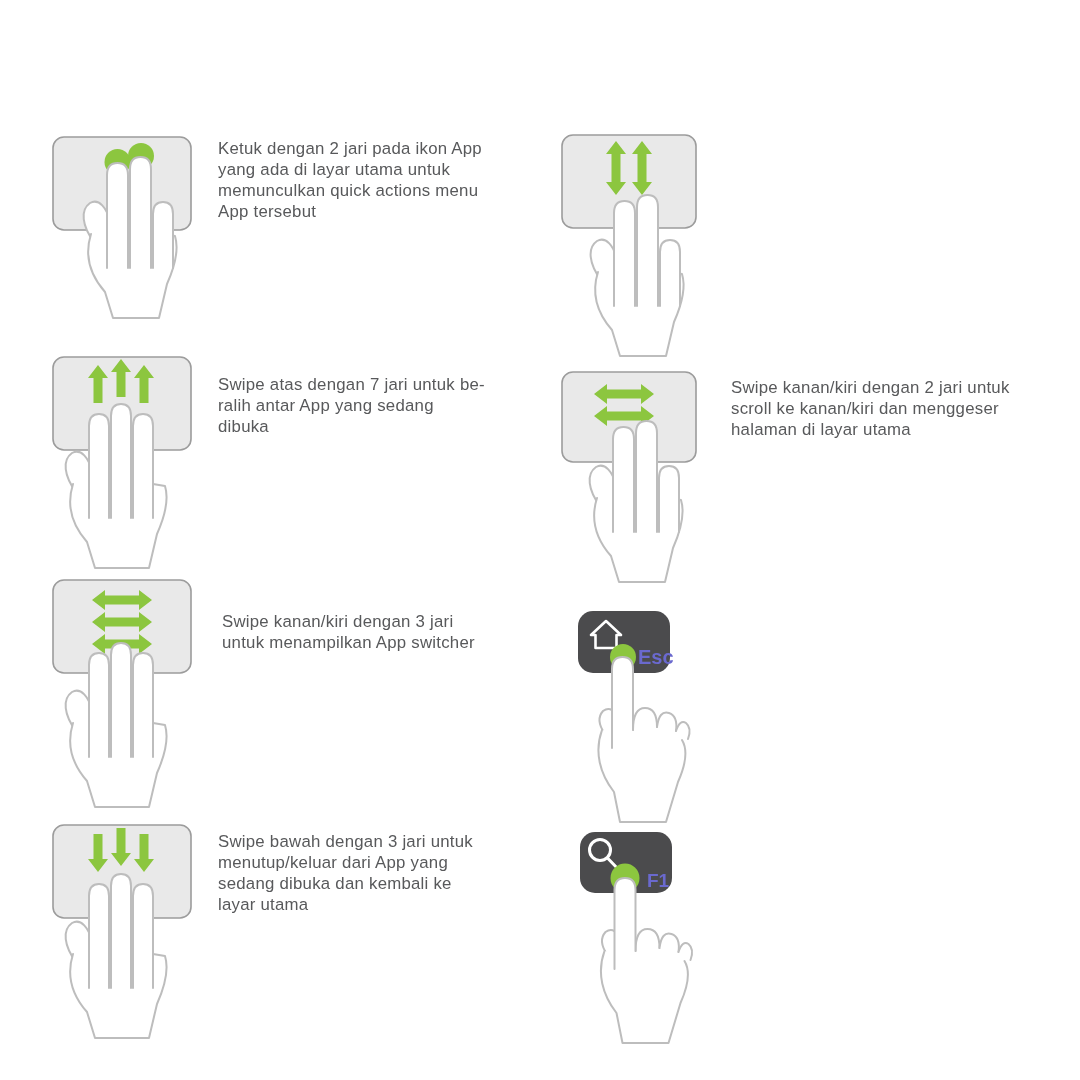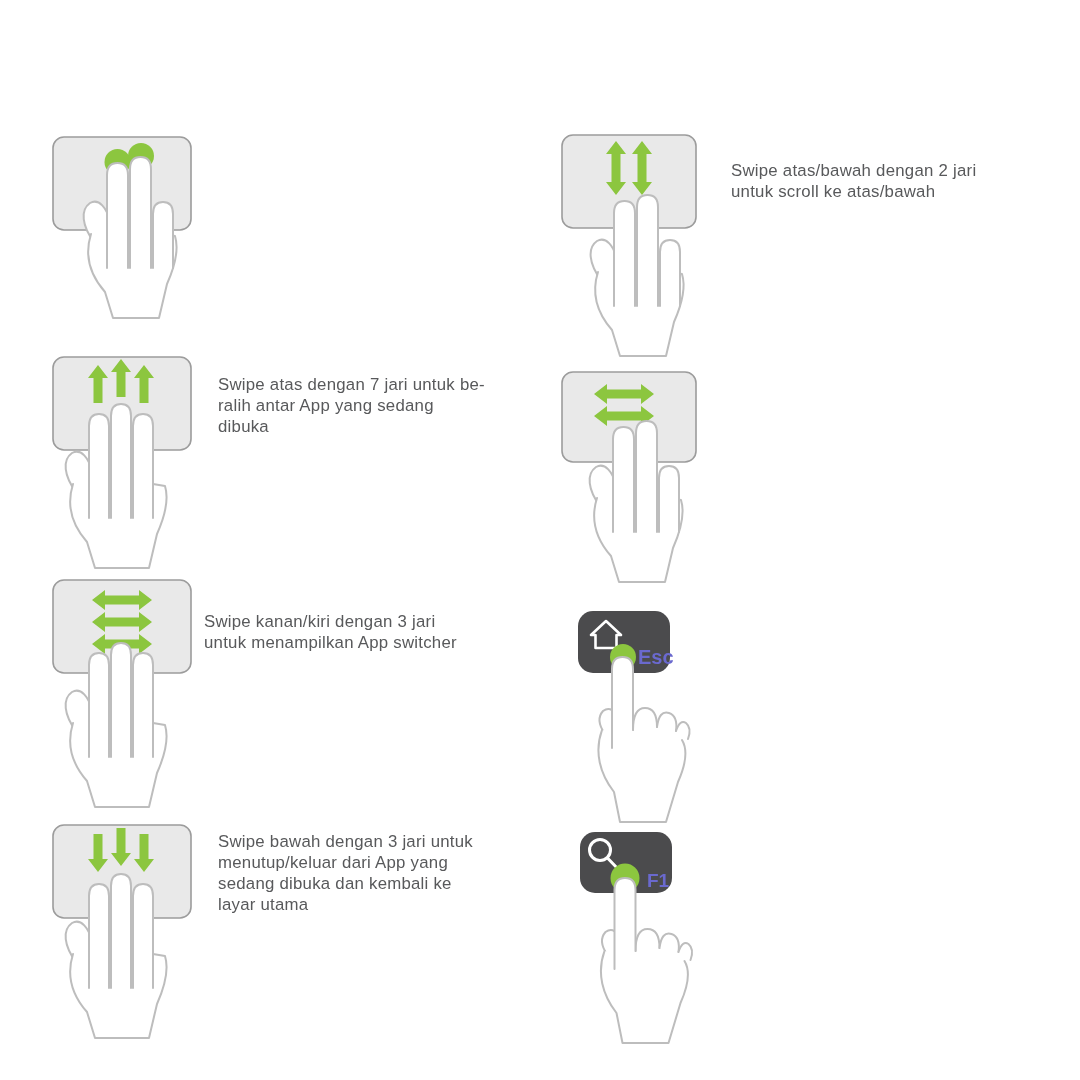--- a/index.html
+++ b/index.html
@@ -53,69 +53,74 @@
       <polygon id="arr-h" class="arr" points="-30,0 -17,-10 -17,-4.5 17,-4.5 17,-10 30,0 17,10 17,4.5 -17,4.5 -17,10"></polygon>
     </defs>
   </svg>
 
   <svg class="figure" style="left:45px;top:130px" width="200" height="235">
     <rect class="pad" x="8" y="7" width="138" height="93" rx="11"></rect>
     <circle class="tapdot" cx="72.5" cy="32" r="13"></circle>
     <circle class="tapdot" cx="96" cy="26" r="13"></circle>
     <use href="#hand2" transform="translate(23,18)"></use>
   </svg>
+  <p class="desc" style="left:218px;top:138px;width:340px">Ketuk dengan 2 jari pada ikon App
+yang ada di layar utama untuk
+memunculkan quick actions menu
+App tersebut</p>
 
   <svg class="figure" style="left:45px;top:350px" width="200" height="235">
     <rect class="pad" x="8" y="7" width="138" height="93" rx="11"></rect>
     <use href="#arr-up" transform="translate(53,15)"></use>
     <use href="#arr-up" transform="translate(76,9)"></use>
     <use href="#arr-up" transform="translate(99,15)"></use>
     <use href="#hand3" transform="translate(7,46)"></use>
   </svg>
   <p class="desc" style="left:218px;top:374px;width:340px">Swipe atas dengan 7 jari untuk be-
 ralih antar App yang sedang
 dibuka</p>
 
   <svg class="figure" style="left:45px;top:573px" width="200" height="235">
     <rect class="pad" x="8" y="7" width="138" height="93" rx="11"></rect>
     <use href="#arr-h" transform="translate(77,27)"></use>
     <use href="#arr-h" transform="translate(77,49)"></use>
     <use href="#arr-h" transform="translate(77,71)"></use>
     <use href="#hand3" transform="translate(7,62)"></use>
   </svg>
-  <p class="desc" style="left:204px;top:611px;width:340px">Swipe kanan/kiri dengan 3 jari
+  <p class="desc" style="left:222px;top:611px;width:340px">Swipe kanan/kiri dengan 3 jari
 untuk menampilkan App switcher</p>
 
   <svg class="figure" style="left:45px;top:818px" width="200" height="235">
     <rect class="pad" x="8" y="7" width="138" height="93" rx="11"></rect>
     <use href="#arr-down" transform="translate(53,16)"></use>
     <use href="#arr-down" transform="translate(76,10)"></use>
     <use href="#arr-down" transform="translate(99,16)"></use>
     <use href="#hand3" transform="translate(7,48)"></use>
   </svg>
   <p class="desc" style="left:218px;top:831px;width:340px">Swipe bawah dengan 3 jari untuk
 menutup/keluar dari App yang
 sedang dibuka dan kembali ke
 layar utama</p>
 
   <svg class="figure" style="left:552px;top:128px" width="200" height="235">
     <rect class="pad" x="10" y="7" width="134" height="93" rx="11"></rect>
     <use href="#arr-v" transform="translate(64,40)"></use>
     <use href="#arr-v" transform="translate(90,40)"></use>
     <use href="#hand2" transform="translate(23,58)"></use>
   </svg>
-  <p class="desc" style="left:731px;top:160px;width:345px">Swipe atas/bawah dengan 2 jari
-untuk scroll ke atas/bawah</p>
 
   <svg class="figure" style="left:552px;top:364px" width="200" height="235">
     <rect class="pad" x="10" y="8" width="134" height="90" rx="11"></rect>
     <use href="#arr-h" transform="translate(72,30)"></use>
     <use href="#arr-h" transform="translate(72,52)"></use>
     <use href="#hand2" transform="translate(22,48)"></use>
   </svg>
+  <p class="desc" style="left:731px;top:377px;width:350px">Swipe kanan/kiri dengan 2 jari untuk
+scroll ke kanan/kiri dan menggeser
+halaman di layar utama</p>
 
   <svg class="figure" style="left:556px;top:600px" width="200" height="225">
     <rect class="key" x="22" y="11" width="92" height="62" rx="15"></rect>
     <polygon class="keyicon" points="50,21 65,35 60.5,35 60.5,48 39.5,48 39.5,35 35,35" stroke-width="2.6"></polygon>
     <circle class="tapdot" cx="67" cy="57" r="13"></circle>
     <use href="#handpoint" transform="translate(21,50)"></use>
     <text class="keylabel" x="82" y="64" font-size="20">Esc</text>
   </svg>
 
   <svg class="figure" style="left:556px;top:820px" width="200" height="225">

